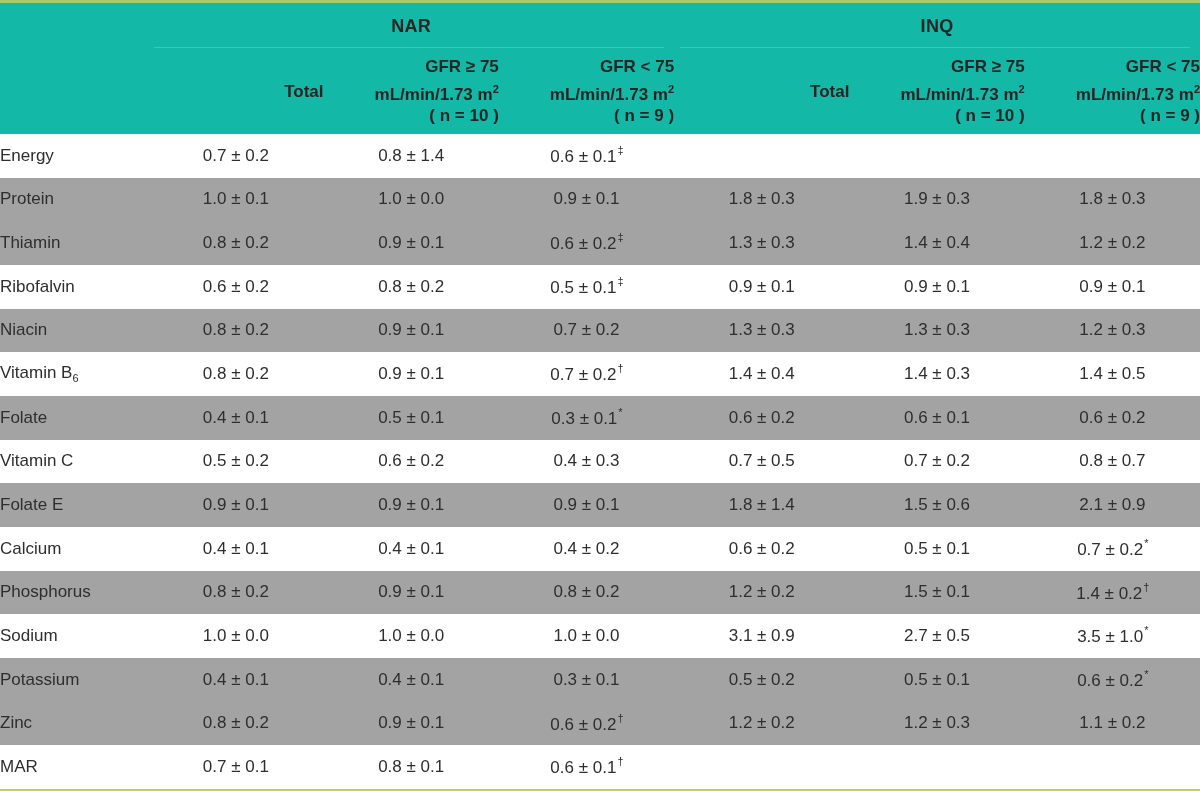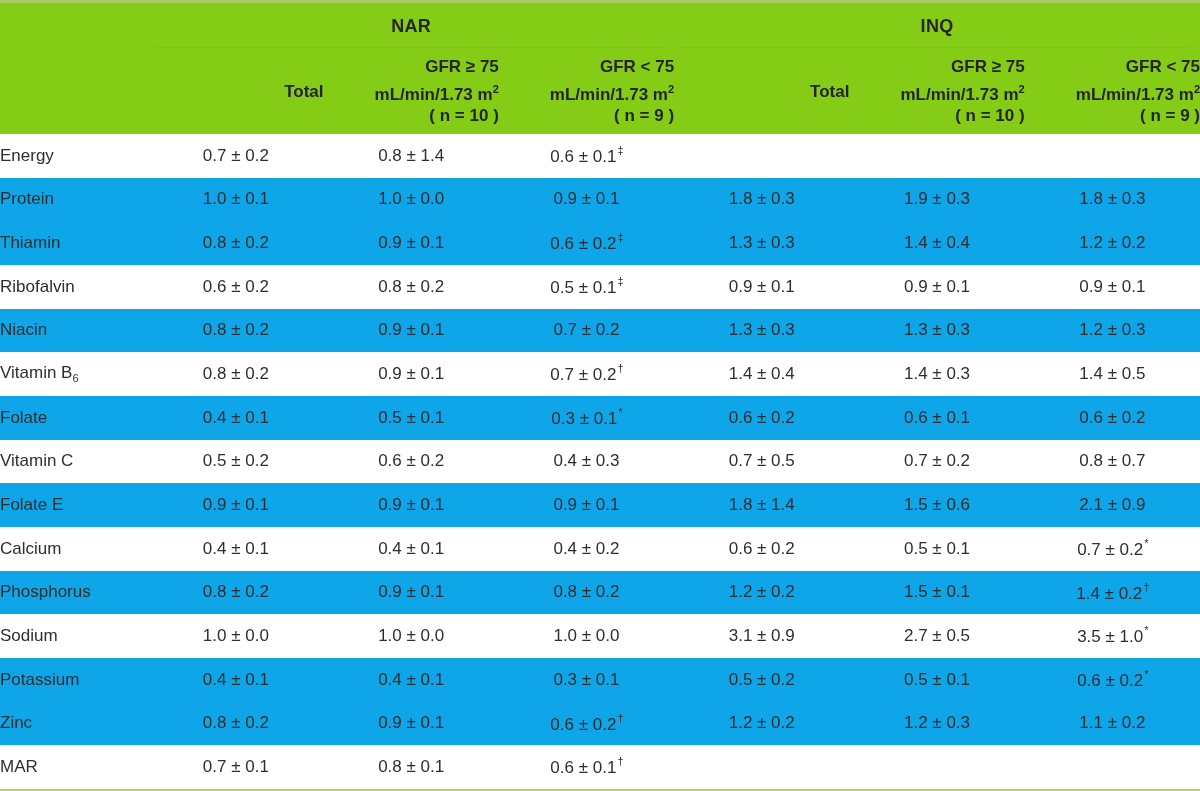--- a/index.html
+++ b/index.html
@@ -20,21 +20,21 @@
     border-collapse: collapse;
     table-layout: fixed;
     border-top: 3px solid #a9cb66;
     border-bottom: 2px solid #b9d45c;
     color: #2e2e2e;
   }
   col.c-label { width: 148px; }
   col.c-data  { width: 175px; }
 
   thead th {
-    background: #84cc16;
+    background: #14b8a6;
     font-weight: bold;
     padding: 0;
     color: #252525;
   }
   tr.group-row th { height: 46px; vertical-align: top; }
   .group-inner { padding-top: 13px; }
   .group-label {
     display: block;
     font-size: 18px;
     line-height: 20px;
@@ -54,21 +54,21 @@
     text-align: right;
   }
   .h-unit sup, .h-title sup { font-size: 11px; }
 
   tbody td {
     height: 38px;
     text-align: center;
     font-size: 17px;
     padding: 0;
   }
-  tbody tr.stripe { background: #0ea5e9; margin-left: 16px; }
+  tbody tr.stripe { background: #a3a3a3; margin-left: 16px; }
   td.row-label {
     text-align: left;
     padding-left: 0;
   }
   td.row-label sub { font-size: 11px; }
   sup.sig {
     font-size: 11px;
     position: relative;
     top: -1px;
     left: 1px;

